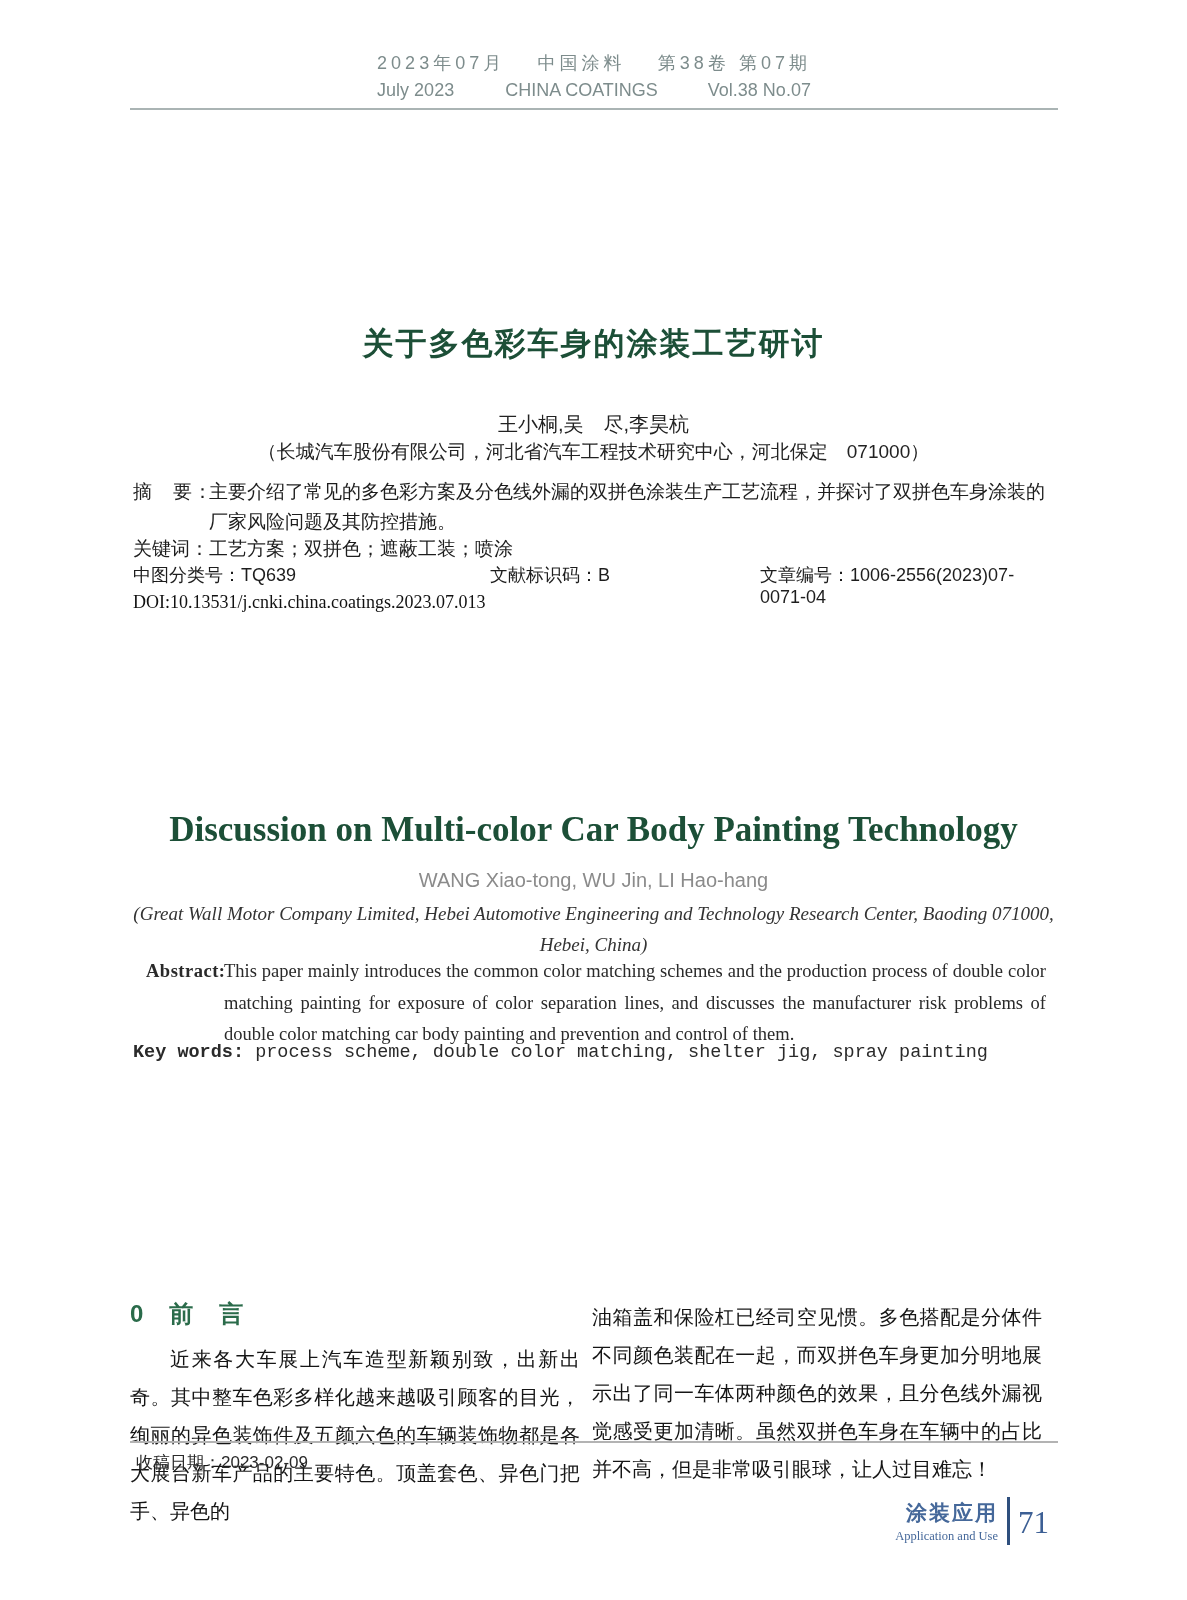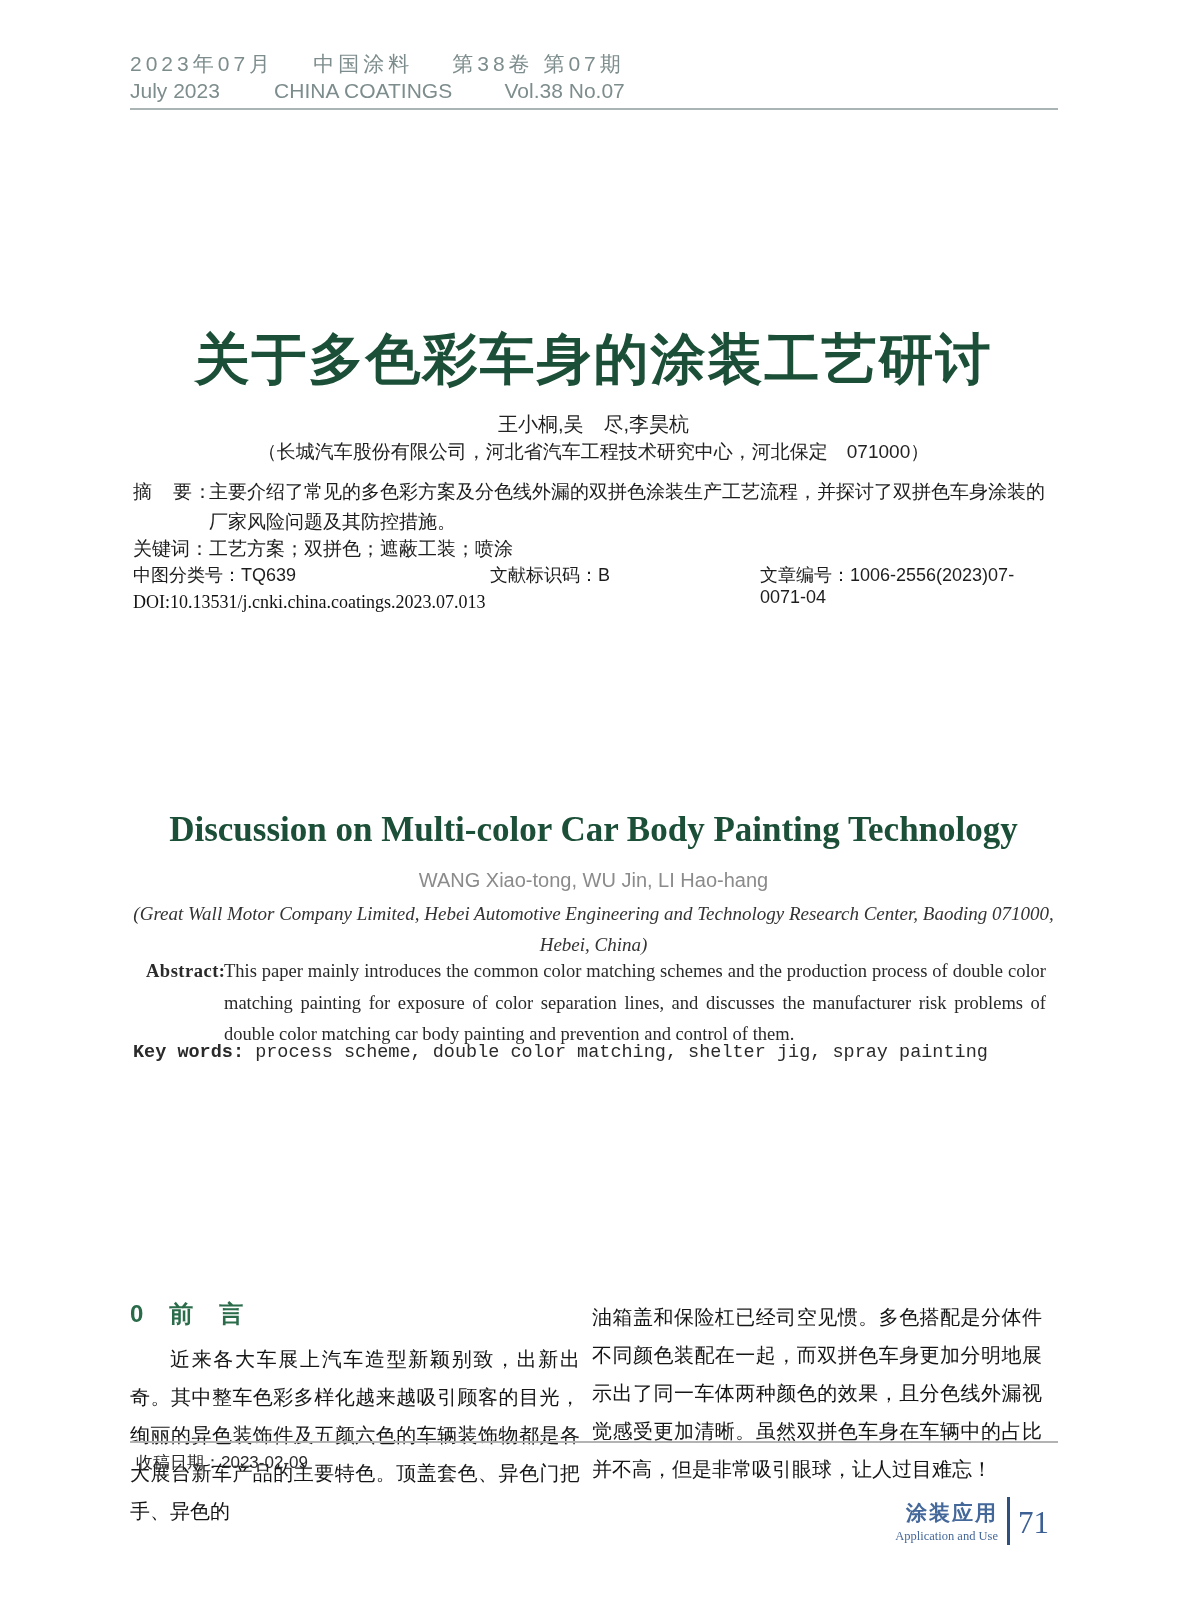--- a/index.html
+++ b/index.html
@@ -11,37 +11,37 @@
     background: #ffffff;
     font-family: "Liberation Sans", sans-serif;
     color: #1d1d1d;
     overflow: hidden;
   }
   .abs { position: absolute; }
 
   
   .jheader {
     top: 50px; left: 130px; width: 928px;
-    display: flex; justify-content: flex-start;
-    color: #7d8c8c; font-size: 21px; line-height: 27px;
+    display: flex; justify-content: center;
+    color: #7d8c8c; font-size: 18px; line-height: 27px;
   }
   .jheader .cell-left  { text-align: left; }
   .jheader .cell-mid   { text-align: center; }
   .jheader .cell-right { text-align: right; }
   .jheader .cn { letter-spacing: 4px; }
   .header-rule {
     top: 108px; left: 130px; width: 928px; height: 0;
     border-top: 2px solid #aab4b4;
   }
 
   
   .cn-title {
     top: 323px; left: 0; width: 1187px;
     text-align: center;
-    font-size: 55px; font-weight: bold;
+    font-size: 31px; font-weight: bold;
     color: #1c4f37;
     letter-spacing: 2px;
   }
   .cn-authors {
     top: 411px; left: 0; width: 1187px;
     text-align: center; font-size: 20px; color: #222222;
   }
   .cn-affil {
     top: 439px; left: 0; width: 1187px;
     text-align: center; font-size: 19px; color: #222222;

